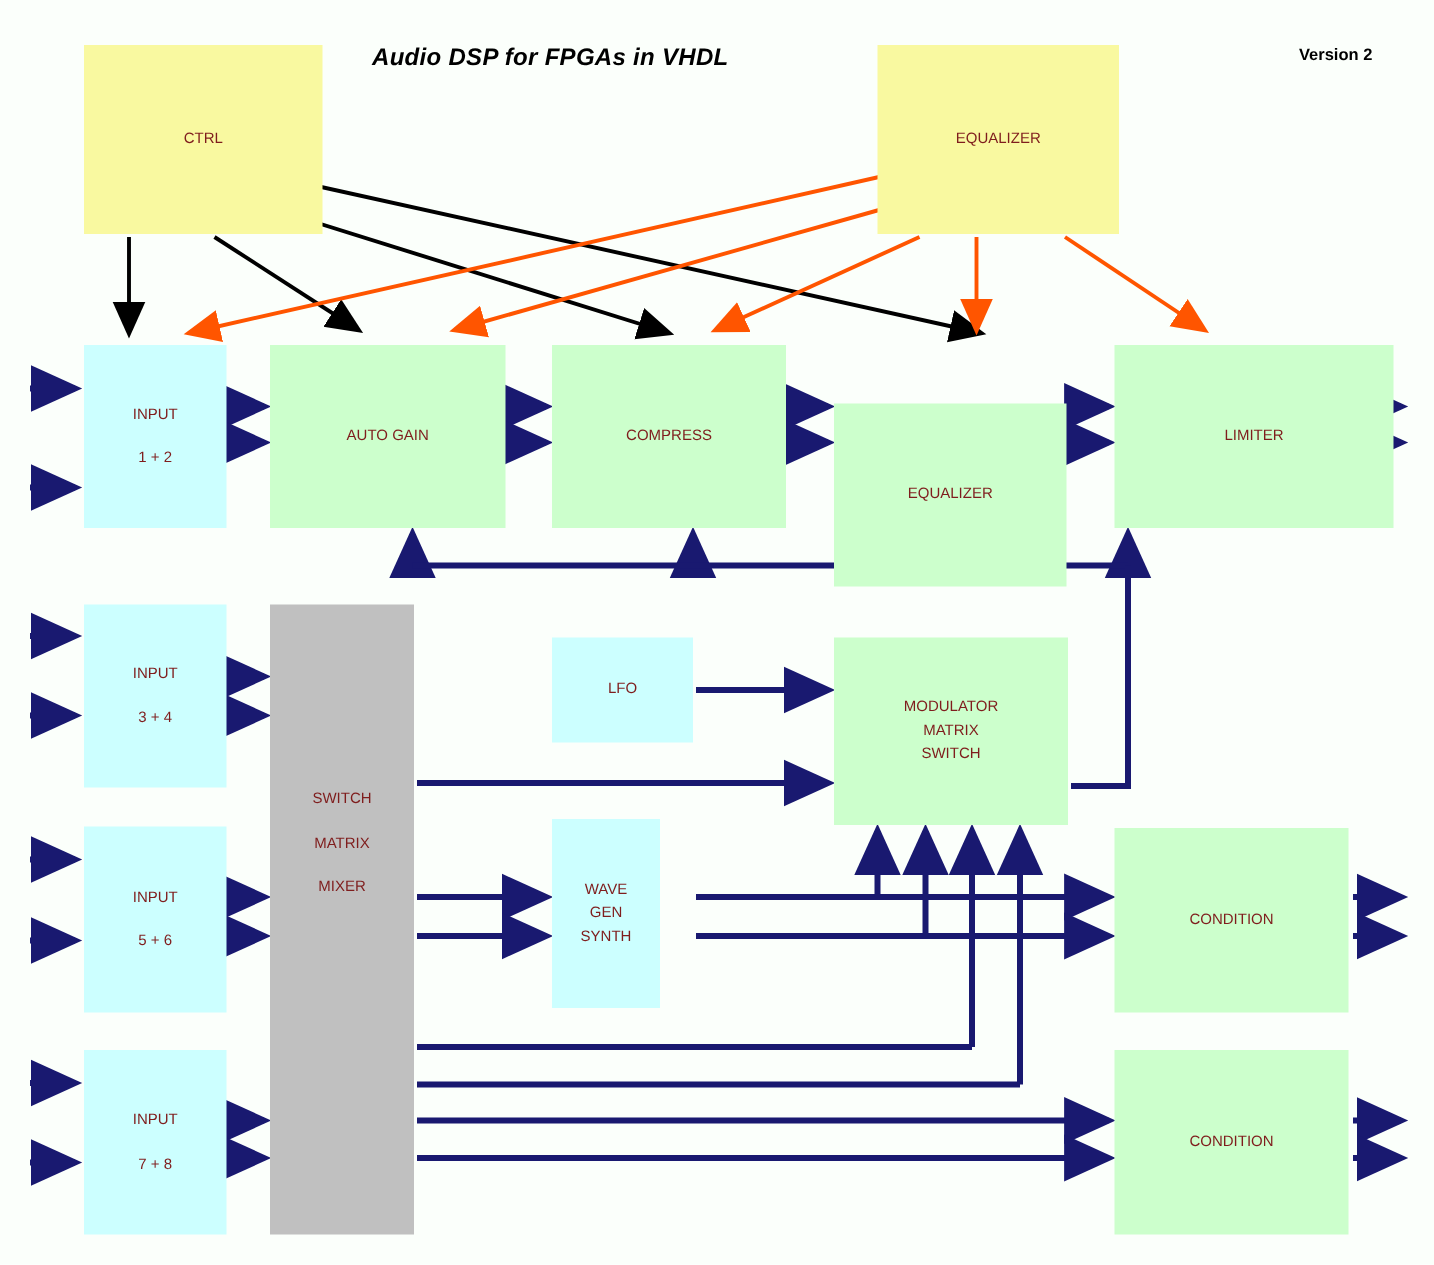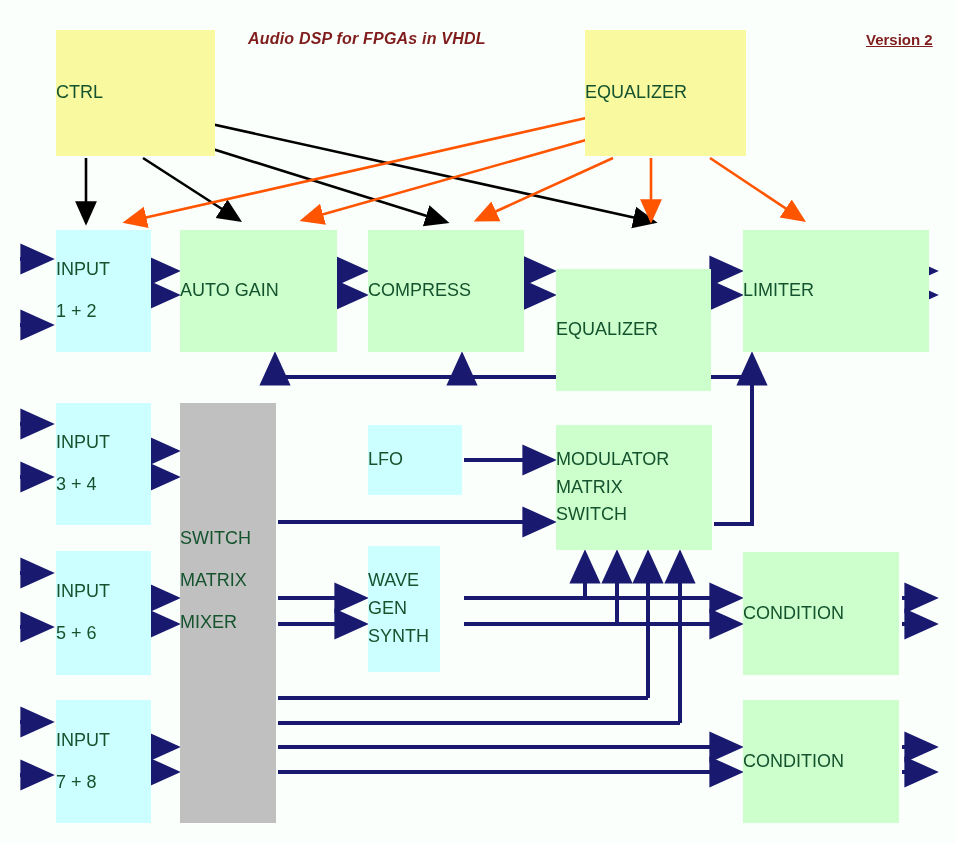--- a/index.html
+++ b/index.html
@@ -1,28 +1,28 @@
 <!DOCTYPE html>
 <html><head>
 <meta charset="utf-8">
 <style>
   html,body{margin:0;padding:0;background:#ffffff;}
   body{font-family:"Liberation Sans","DejaVu Sans",sans-serif;}
   #stage{position:relative;width:956px;height:843px;background:#fbfffb;overflow:hidden;}
   #wires{position:absolute;left:0;top:0;width:956px;height:843px;}
   .node{position:absolute;box-sizing:border-box;display:flex;flex-direction:column;
-        align-items:flex-start;justify-content:center;text-align:center;
-        font-size:18px;color:#14532d;line-height:1.55;z-index:3;}
+        align-items:center;justify-content:center;text-align:center;
+        font-size:10px;color:#7f1d1d;line-height:1.55;z-index:3;}
   .yellow{background:#f9f9a0;}
   .cyan{background:#ccffff;}
   .green{background:#ccffcc;}
   .gray{background:#c0c0c0;}
-  .ttl{position:absolute;z-index:4;color:#7f1d1d;}
+  .ttl{position:absolute;z-index:4;color:#000000;}
   #title{left:248px;top:30px;font-size:16px;font-weight:bold;font-style:italic;letter-spacing:.2px;}
-  #version{left:866px;top:31px;font-size:15px;font-weight:bold;text-decoration:underline;}
+  #version{left:866px;top:31px;font-size:11px;font-weight:bold;}
   .node .ln{display:block;white-space:nowrap;}
   .node .sp{display:block;height:14px;}
 </style>
 </head>
 <body>
 
 <div id="stage">
 
   <svg id="wires" viewBox="0 0 956 843">
     <defs>

